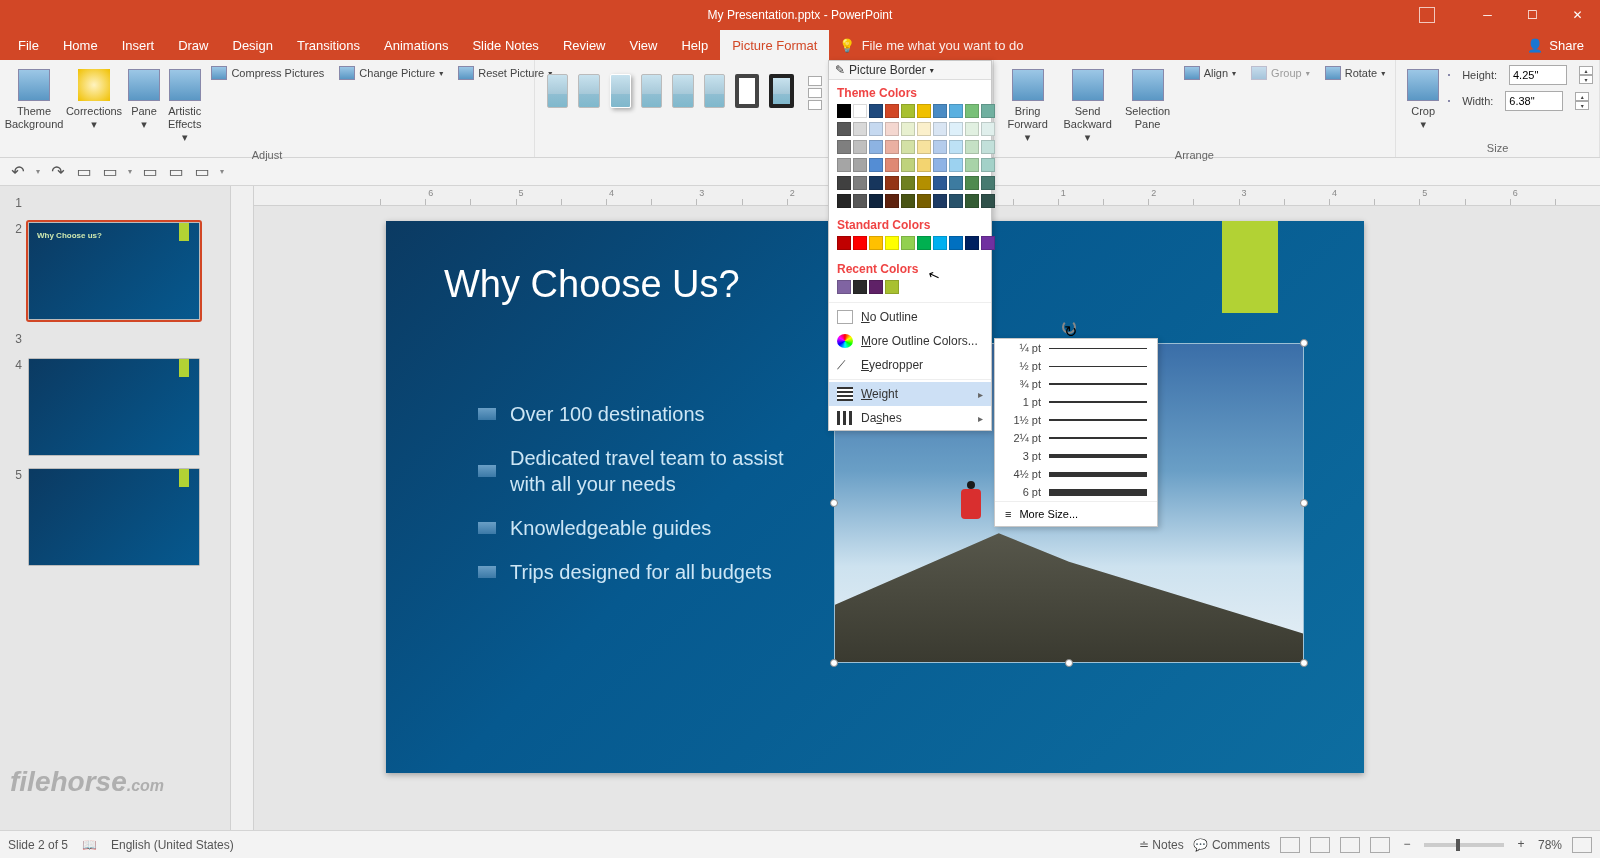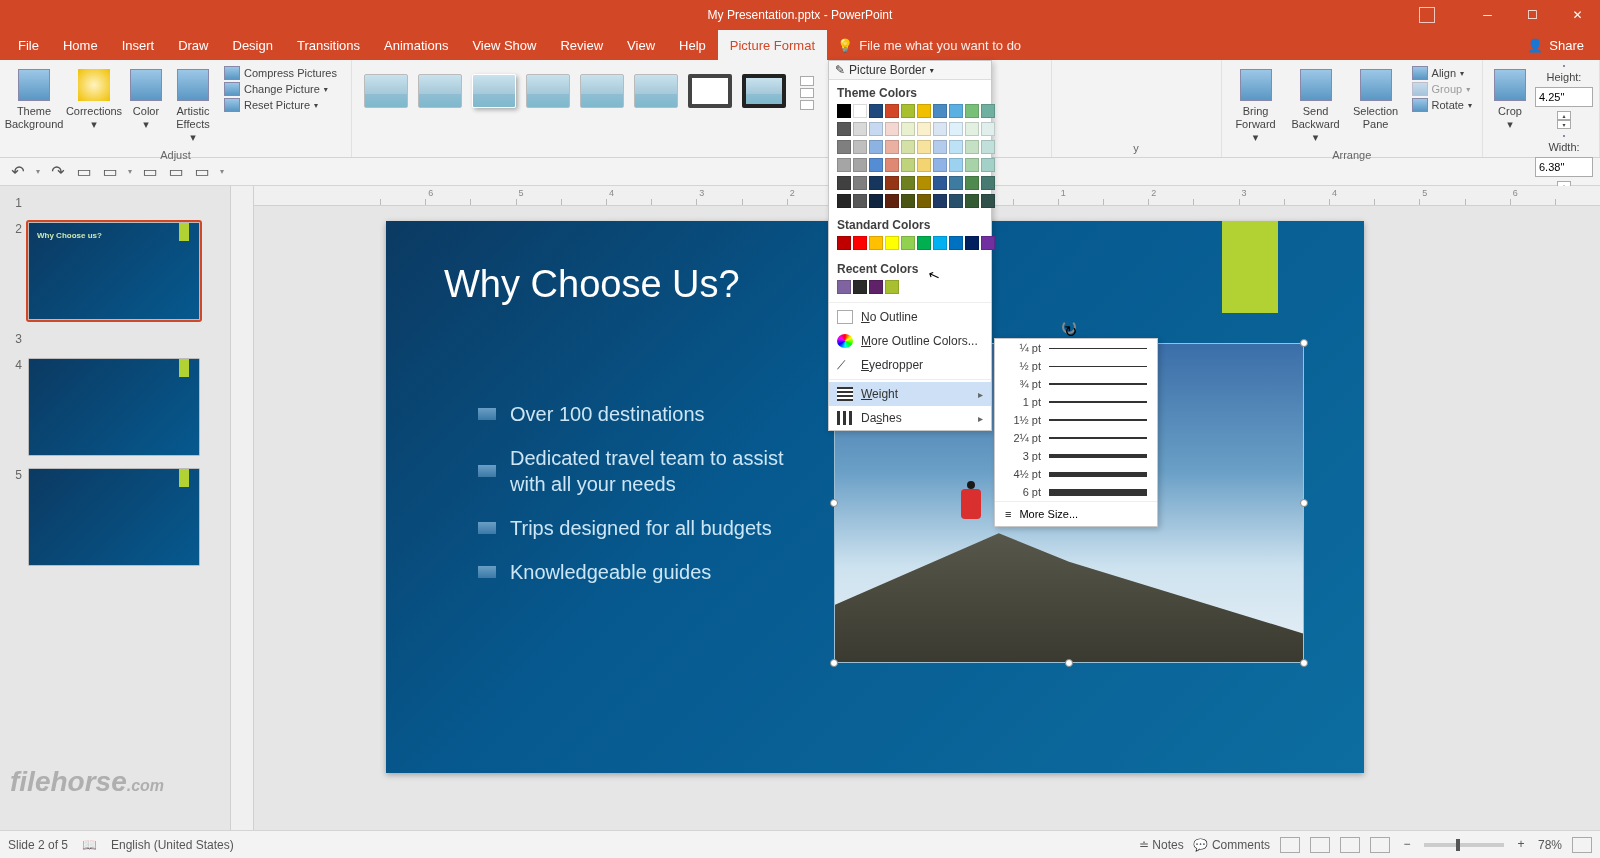--- a/index.html
+++ b/index.html
@@ -21,34 +21,34 @@
 .menu-search { margin-left: 10px; display: flex; align-items: center; gap: 6px; opacity: .9; }
 .menu-share { display:flex; align-items:center; gap:6px; padding:0 10px;}
 
 
 .ribbon { height: 98px; background: #f3f3f3; border-bottom: 1px solid #d4d4d4; display: flex; font-size: 11px; color: #444; }
 .ribbon-group { border-right: 1px solid #e1e1e1; display: flex; flex-direction: column; padding: 2px 6px 0; }
 .ribbon-group-body { display: flex; flex: 1; align-items: flex-start; gap: 4px; padding-top: 3px;}
 .ribbon-group-label { text-align: center; font-size: 11px; color: #666; padding: 2px 0 3px; position: relative;}
 .big-btn { display: flex; flex-direction: column; align-items: center; width: 56px; cursor: pointer; padding: 2px 2px; line-height: 1.2; text-align:center;}
 .big-btn .icon32 { width: 32px; height: 32px; margin: 2px 0 4px; }
-.small-btns { display: flex; flex-direction: column; gap: 0; justify-content: center; }
+.small-btns { display: flex; gap: 7px; justify-content: center; }
 .small-btn { display: flex; align-items: center; gap: 4px; cursor: pointer; padding: 1px 4px; white-space: nowrap;}
 .small-btn .i16 { width: 16px; height: 14px; }
 
 .style-gallery { display: flex; gap: 10px; padding: 12px 6px 0; align-items: flex-start; }
 .style-thumb { width: 44px; height: 34px; border: 1px solid #bbb; background: linear-gradient(#c8e2ee,#a6c8d8 60%,#8fbed2 60%,#7fb8cc); border-radius: 2px; cursor: pointer;}
 .style-thumb.dark { border: 4px solid #222; }
 .style-thumb.dark2 { border: 4px solid #444; background:#fff;}
 .style-thumb.shadow { border:1px solid #fff; box-shadow: 2px 2px 4px rgba(0,0,0,.3);}
 .gallery-more { display:flex; flex-direction:column; gap:2px; margin-left:4px; padding-top:2px;}
 .gal-arrow { width:14px; height:10px; border:1px solid #aaa; background:#fff; cursor:pointer;}
 
 .size-inputs { display:flex; flex-direction:column; gap:6px; justify-content:center;}
-.size-row { display:flex; align-items:center; gap:4px;flex-direction:column;}
+.size-row { display:flex; align-items:center; gap:12px;}
 .size-row input { width:58px; height:20px; font-size:11px; border:1px solid #aaa; padding:0 3px;}
 .spinner { display:flex; flex-direction:column;}
 .spin-btn { width:14px; height:9px; border:1px solid #aaa; background:#fff; font-size:6px; text-align:center; cursor:pointer;}
 
 
 .qat { height: 28px; background: #f3f3f3; border-bottom: 1px solid #d4d4d4; display:flex; align-items:center; gap:10px; padding:0 10px; color:#555;}
 .qat-btn { width:16px; height:16px; cursor:pointer; display:flex; align-items:center; justify-content:center;}
 
 
 .main { display:flex; height: 644px; }
@@ -78,21 +78,21 @@
 .selected-picture .rock { position:absolute; bottom:0; left:0; right:0; height:45%; background:linear-gradient(#5a5a4e,#3a3a30); clip-path:polygon(0 60%,35% 10%,50% 30%,100% 80%,100% 100%,0 100%);}
 .selected-picture .person { position:absolute; bottom:38%; left:26%; width:28px; height:60px;}
 .selected-picture .person::before{content:'';position:absolute;top:8px;left:4px;width:20px;height:30px;background:#d92f2f;border-radius:4px;}
 .selected-picture .person::after{content:'';position:absolute;top:0;left:10px;width:8px;height:8px;background:#1a1a1a;border-radius:50%;}
 .handle { position:absolute; width:8px; height:8px; background:#fff; border:1px solid #888; border-radius:50%;}
 .rotate-handle { position:absolute; top:-24px; left:50%; transform:translateX(-50%); width:14px; height:14px; border:2px solid #888; border-radius:50%; border-top-color:transparent; cursor:pointer;}
 
 
 .pb-dropdown { position:absolute; top:60px; left:828px; width:164px; background:#fff; border:1px solid #c8c8c8; box-shadow:2px 2px 6px rgba(0,0,0,.2); z-index:20; font-size:12px; color:#333;}
 .pb-header { display:flex; align-items:center; gap:4px; padding:2px 6px; border-bottom:1px solid #ddd; background:#f6f6f6;}
-.pb-section-label { font-weight:600; padding:6px 8px 4px; color:#404040;}
+.pb-section-label { font-weight:600; padding:6px 8px 4px; color:#ef4444;}
 .pb-swatch-grid { display:grid; grid-template-columns:repeat(10,14px); gap:2px; padding:0 8px 4px;}
 .pb-swatch { width:14px; height:14px; border:1px solid rgba(0,0,0,.15); cursor:pointer;}
 .pb-standard { display:grid; grid-template-columns:repeat(10,14px); gap:2px; padding:0 8px 6px;}
 .pb-recent { display:flex; gap:2px; padding:0 8px 6px;}
 .pb-item { display:flex; align-items:center; gap:8px; padding:5px 8px; cursor:pointer;}
 .pb-item.submenu::after { content:'▸'; margin-left:auto; font-size:10px; color:#666;}
 .pb-item.highlighted { background:#cde0f5;}
 .pb-icon { width:16px; height:14px;}
 .pb-sep { height:1px; background:#eee; margin:2px 0;}
 
@@ -134,21 +134,21 @@
 
 <div class="menubar">
   <div class="menu-left">
     <div class="menu-tab">File</div>
     <div class="menu-tab">Home</div>
     <div class="menu-tab">Insert</div>
     <div class="menu-tab">Draw</div>
     <div class="menu-tab">Design</div>
     <div class="menu-tab">Transitions</div>
     <div class="menu-tab">Animations</div>
-    <div class="menu-tab">View Show</div>
+    <div class="menu-tab">Slide Notes</div>
     <div class="menu-tab">Review</div>
     <div class="menu-tab">View</div>
     <div class="menu-tab">Help</div>
     <div class="menu-tab active">Picture Format</div>
     <div class="menu-search">
       <span>💡</span>
       <span>File me what you want to do</span>
     </div>
   </div>
   <div class="menu-share">
@@ -165,21 +165,21 @@
         <div class="icon32 icon-generic"></div>
         <span>Theme Background</span>
       </div>
       <div class="big-btn">
         <div class="icon32" style="background:radial-gradient(circle,#fff3c0,#f0c000)"></div>
         <span>Corrections</span>
           <span>▾</span>
       </div>
       <div class="big-btn" style="width:40px">
         <div class="icon32 icon-generic"></div>
-        <span>Color</span>
+        <span>Pane</span>
           <span>▾</span>
       </div>
       <div class="big-btn" style="width:46px">
         <div class="icon32 icon-generic"></div>
         <span>Artistic Effects</span>
           <span>▾</span>
       </div>
       <div class="small-btns">
         <div class="small-btn">
             <div class="i16 icon-generic"></div>
@@ -378,25 +378,25 @@
           <li>
             <div class="bullet-img"></div>
             <span style="max-width:280px">Over 100 destinations</span>
           </li>
           <li>
             <div class="bullet-img"></div>
             <span style="max-width:280px">Dedicated travel team to assist with all your needs</span>
           </li>
           <li>
             <div class="bullet-img"></div>
-            <span style="max-width:280px">Trips designed for all budgets</span>
+            <span style="max-width:280px">Knowledgeable guides</span>
           </li>
           <li>
             <div class="bullet-img"></div>
-            <span style="max-width:280px">Knowledgeable guides</span>
+            <span style="max-width:280px">Trips designed for all budgets</span>
           </li>
         </ul>
 
       <div class="selected-picture">
         <div class="sky"></div>
         <div class="rock"></div>
         <div class="person"></div>
         <div class="rotate-handle">↻</div>
       </div>
     </div>

